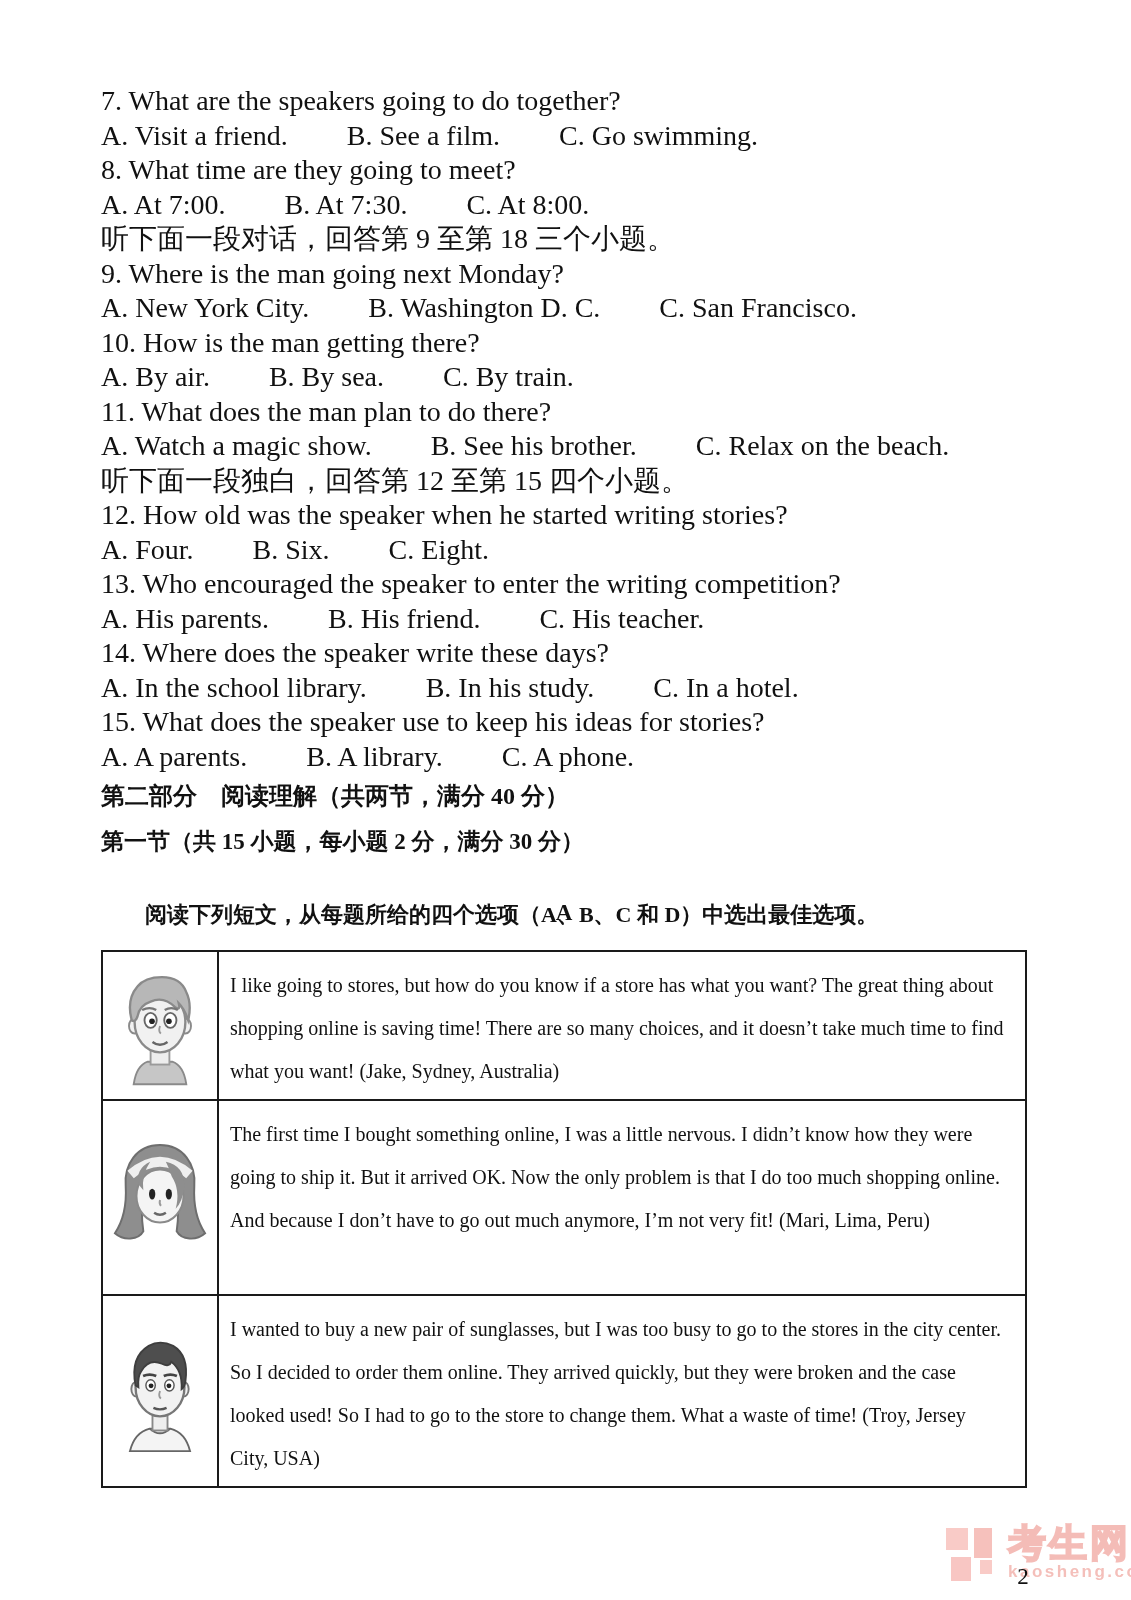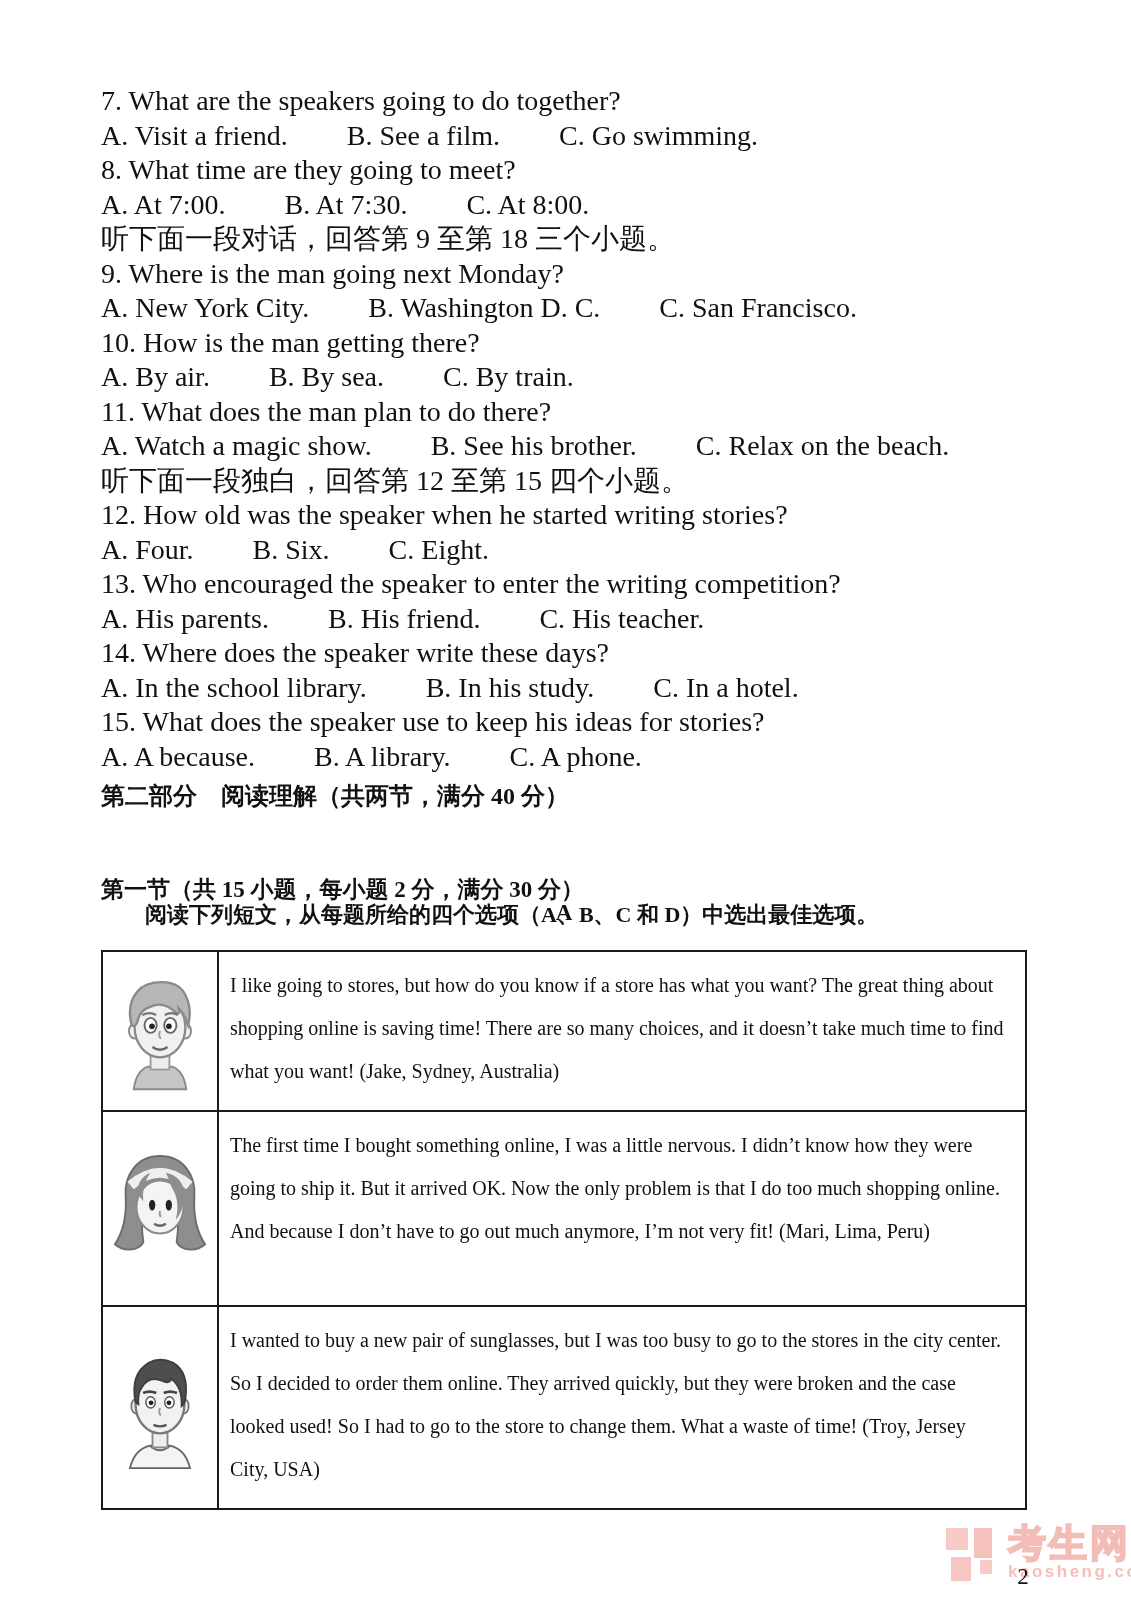--- a/index.html
+++ b/index.html
@@ -8,32 +8,32 @@
     font-family:"Liberation Serif","DejaVu Serif",serif;color:#111111;
     overflow:hidden;
   }
   
   .listening{position:absolute;left:101px;top:84px;width:960px;}
   .listening p{margin:0;height:34.5px;line-height:34.5px;font-size:28px;white-space:nowrap;}
   .opt{display:inline-block;margin-right:52px;}
   .opt:last-child{margin-right:0;}
   
   .h-part{position:absolute;left:101px;top:780px;font-size:24px;font-weight:bold;white-space:nowrap;}
-  .h-section{position:absolute;left:101px;top:826px;font-size:23px;font-weight:bold;white-space:nowrap;margin-top:48px;}
+  .h-section{position:absolute;left:101px;top:826px;font-size:23px;font-weight:bold;white-space:nowrap;}
   .h-instruction{position:absolute;left:101px;top:900px;font-size:22px;font-weight:bold;white-space:nowrap;margin-left:44px;}
   .passage-label{position:absolute;left:101px;top:900px;width:926px;text-align:center;
     font-size:23px;font-weight:bold;}
   
   .passage-table{position:absolute;left:101px;top:950px;width:926px;
     border:2px solid #1a1a1a;box-sizing:border-box;}
   .prow{display:flex;border-top:2px solid #1a1a1a;}
   .prow:first-child{border-top:none;}
   .pcell-img{width:116px;flex:0 0 116px;border-right:2px solid #1a1a1a;
     display:flex;align-items:center;justify-content:center;box-sizing:border-box;}
-  .pcell-text{flex:1;padding:12px 18px 17px 11px;font-size:20px;line-height:43px;box-sizing:border-box;}
+  .pcell-text{flex:1;padding:12px 18px 6px 11px;font-size:20px;line-height:43px;box-sizing:border-box;}
   .r1{min-height:145px;}
   .r2{min-height:193px;}
   .r3{min-height:144px;}
   
   .watermark{position:absolute;left:942px;top:1524px;display:flex;align-items:flex-start;opacity:0.95;}
   .wm-textcol{margin-left:8px;}
   .wm-name{font-size:38px;line-height:38px;font-weight:bold;letter-spacing:3px;
     color:#fce3e0;-webkit-text-stroke:2px #f4b9b4;white-space:nowrap;
     font-family:"Liberation Sans","DejaVu Sans",sans-serif;}
   .wm-url{font-size:17px;line-height:20px;font-weight:bold;letter-spacing:2.5px;color:#f4bcb7;
@@ -90,21 +90,21 @@
     <span class="opt">C. His teacher.</span>
   </p>
   <p>14. Where does the speaker write these days?</p>
   <p>
     <span class="opt">A. In the school library.</span>
     <span class="opt">B. In his study.</span>
     <span class="opt">C. In a hotel.</span>
   </p>
   <p>15. What does the speaker use to keep his ideas for stories?</p>
   <p>
-    <span class="opt">A. A because.</span>
+    <span class="opt">A. A parents.</span>
     <span class="opt">B. A library.</span>
     <span class="opt">C. A phone.</span>
   </p>
 </div>
 
 <div class="h-part">第二部分　阅读理解（共两节，满分 40 分）</div>
 <div class="h-section">第一节（共 15 小题，每小题 2 分，满分 30 分）</div>
 <div class="h-instruction">阅读下列短文，从每题所给的四个选项（A、B、C 和 D）中选出最佳选项。</div>
 <div class="passage-label">A</div>
 

